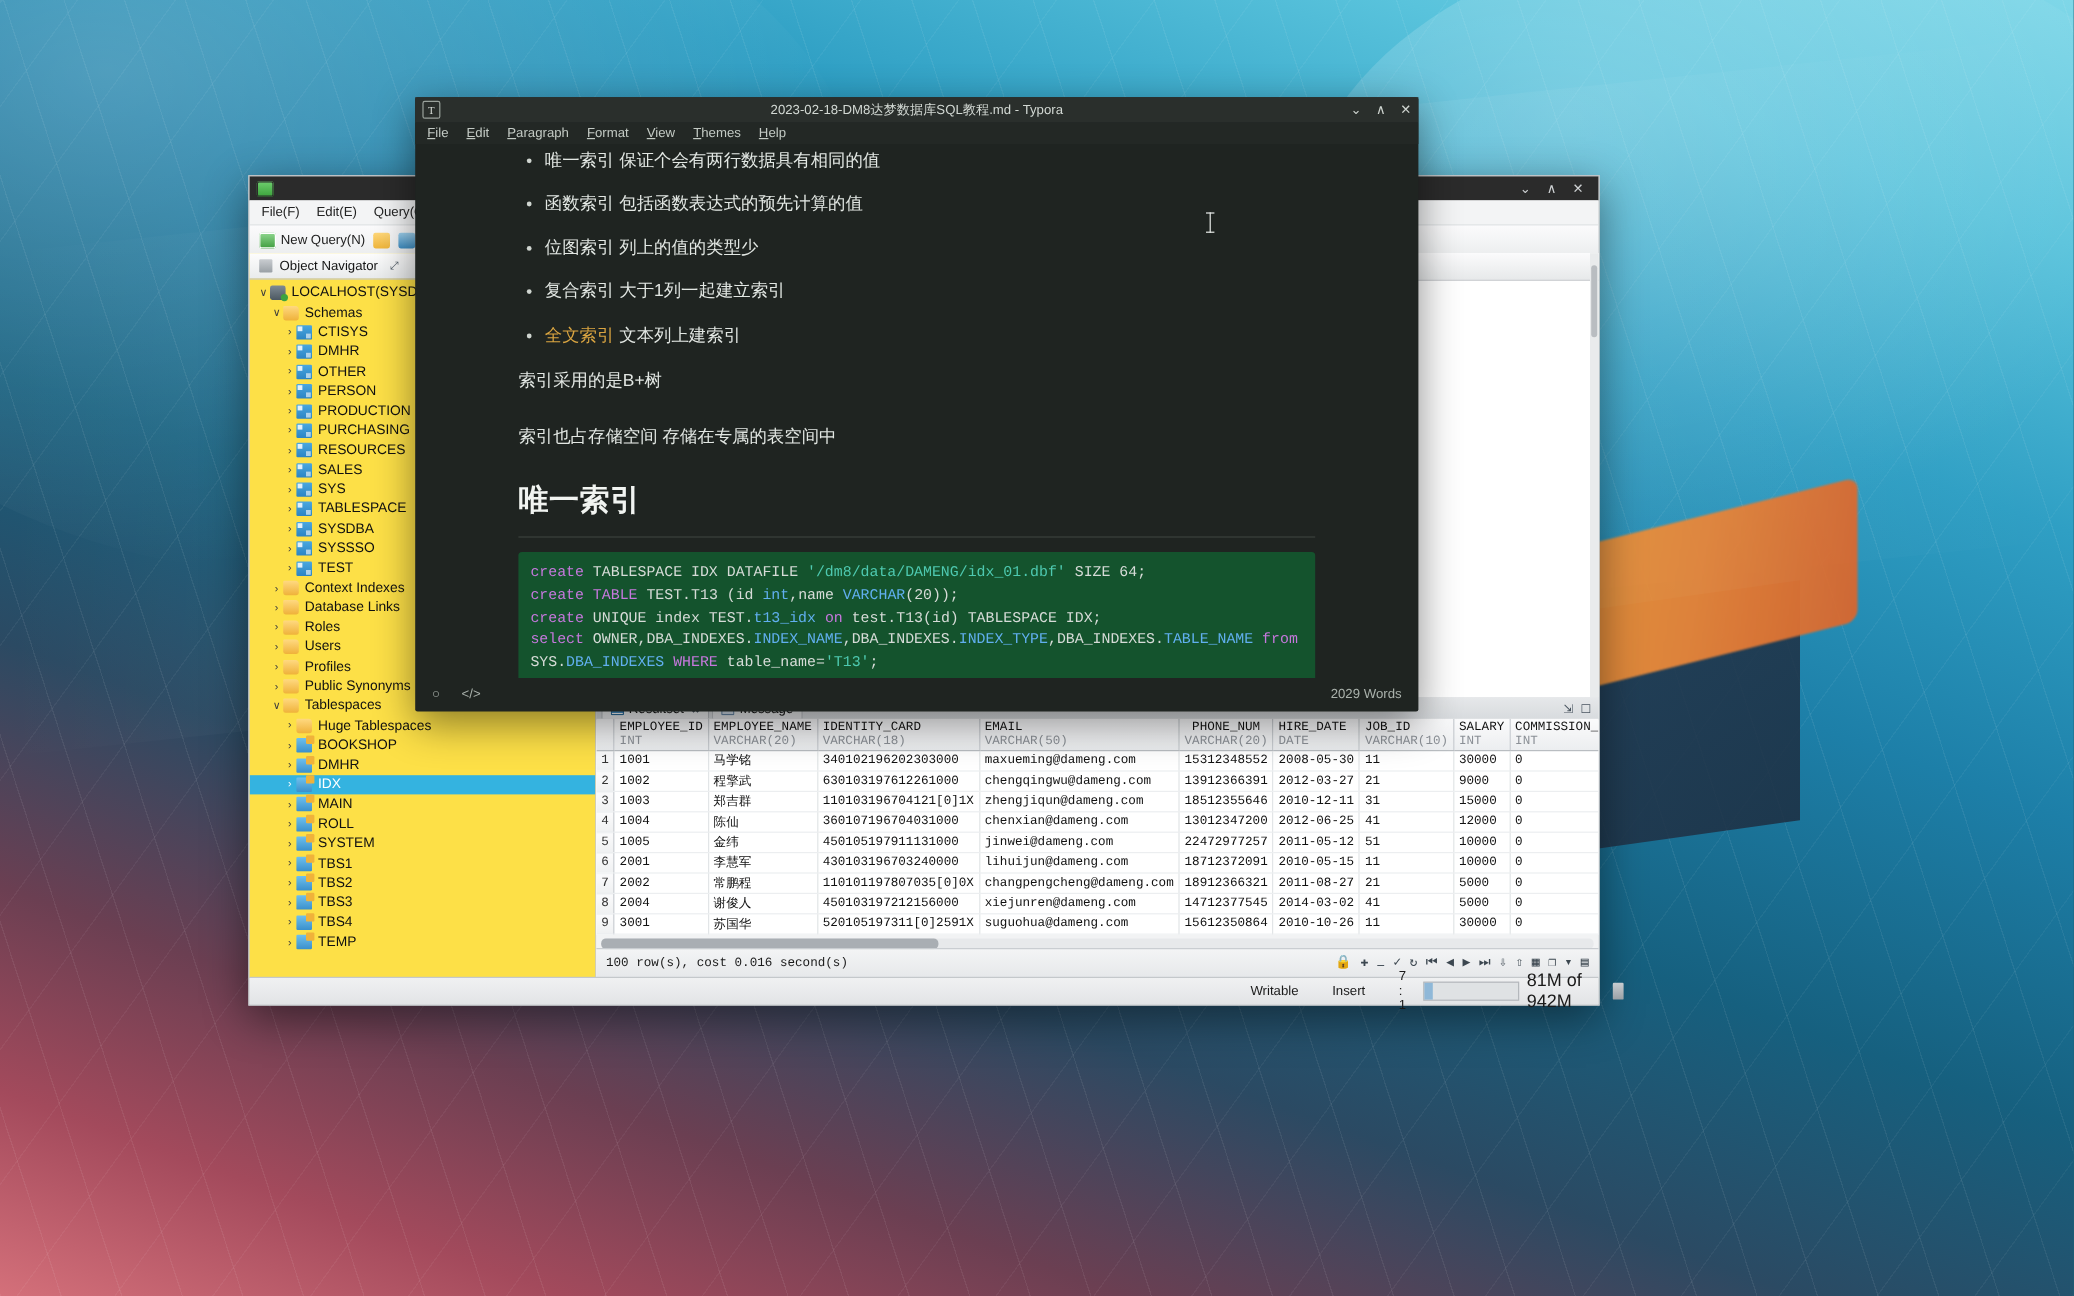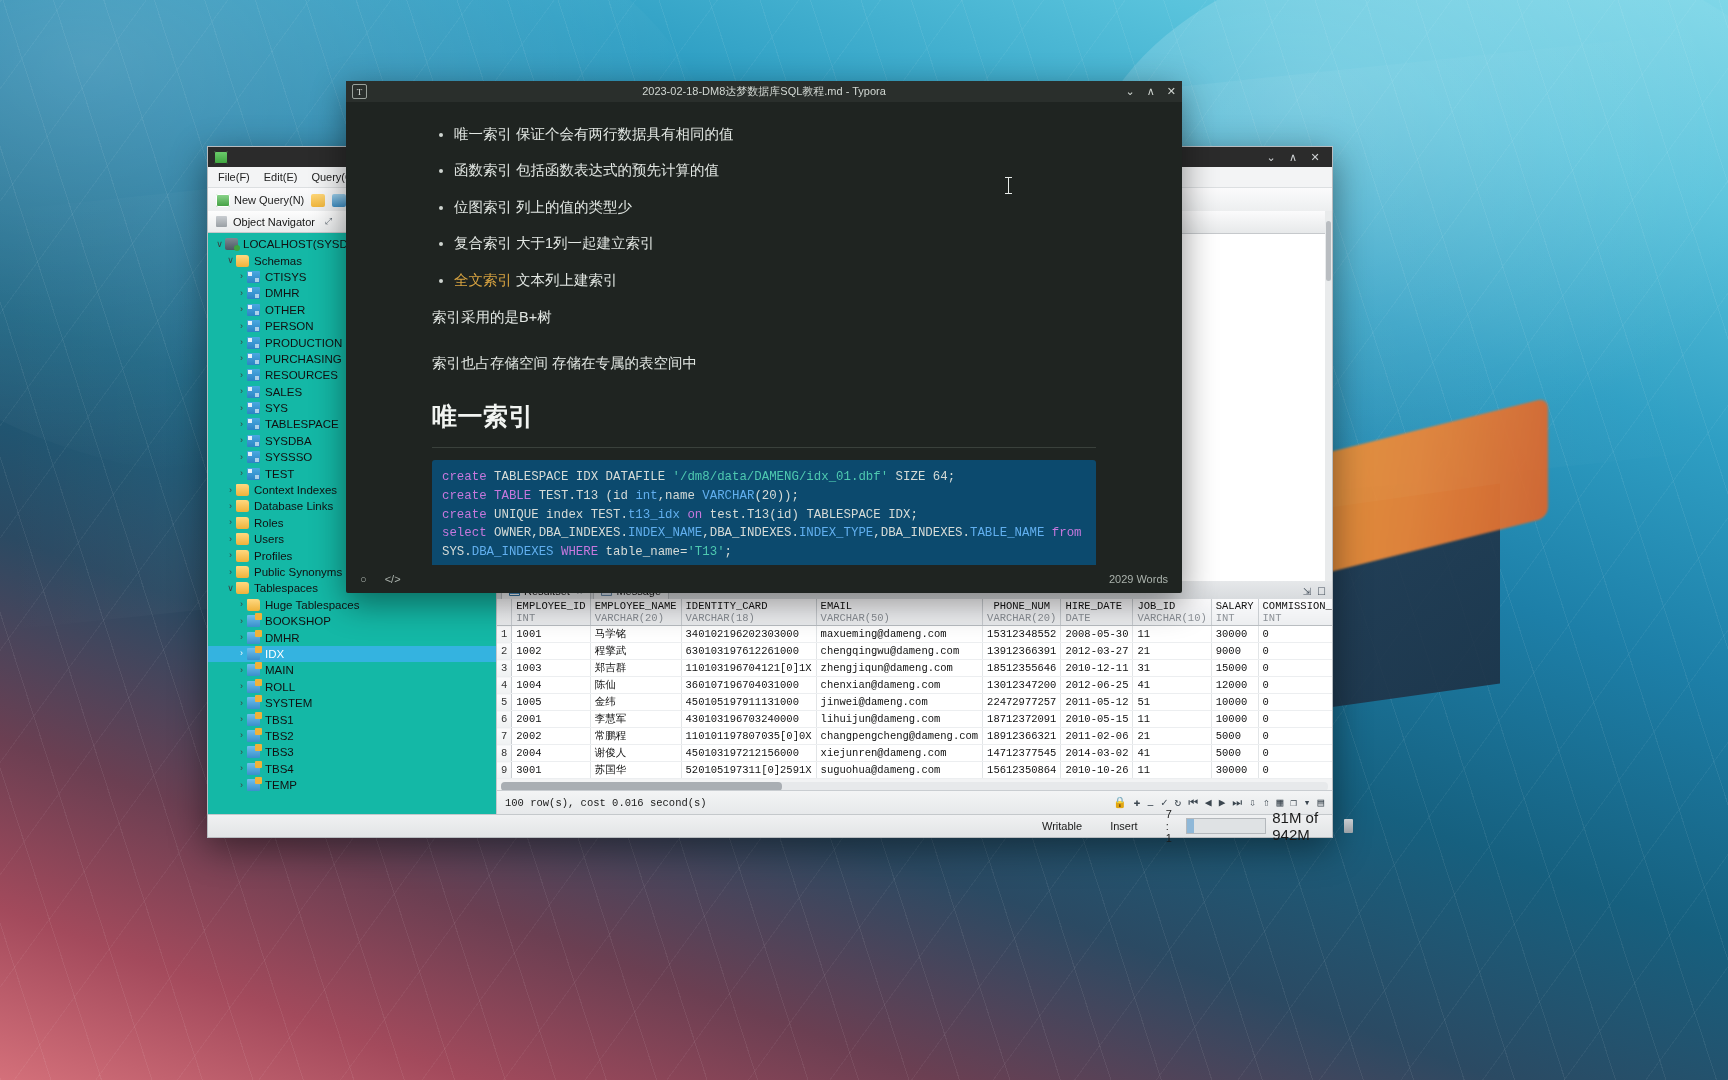--- a/index.html
+++ b/index.html
@@ -59,21 +59,21 @@
   #dm .toolbar{height:24px;background:linear-gradient(#fbfbfc,#eceeef);border-bottom:1px solid #d4d7da;display:flex;align-items:center;gap:7px;padding:0 8px;}
   #dm .toolbar .tbtn{display:flex;align-items:center;gap:4px;font-size:11px;color:#1c1c1c;}
   #dm .ico{width:14px;height:13px;display:inline-block;border-radius:2px;}
   .ico-newq{background:linear-gradient(#8fd78f,#3f9d3f);box-shadow:inset 0 0 0 1px #fff;}
   .ico-folder{background:linear-gradient(#ffd778,#f0b63c);border-radius:2px 2px 2px 2px;}
   .ico-save{background:linear-gradient(#9fd2ef,#3f8fc4);}
   .ico-saveall{background:linear-gradient(#b8ddf2,#5a9ed0);}
   .ico-gray{background:linear-gradient(#d9dcdf,#b2b7bb);}
 
   #dm .body{position:absolute;left:0;right:0;top:64px;bottom:22px;display:flex;}
-  #dm .left{width:288px;background:#14b8a6;border-right:1px solid #c6c9cc;display:flex;flex-direction:column;}
+  #dm .left{width:288px;background:#fde047;border-right:1px solid #c6c9cc;display:flex;flex-direction:column;}
   #dm .viewtab{height:21px;background:linear-gradient(#fdfdfd,#e9ebec);border-bottom:1px solid #c6c9cc;
       display:flex;align-items:center;gap:6px;padding:0 8px;font-size:11px;color:#141414;}
   #dm .viewtab .vt-icon{width:11px;height:11px;background:
       linear-gradient(#c9cdd1,#9aa0a5);border-radius:1px;}
   #dm .tree{flex:1;overflow:hidden;padding-top:3px;font-size:11.5px;color:#111;}
   .trow{height:16.4px;display:flex;align-items:center;white-space:nowrap;}
   .trow .arrow{width:11px;text-align:center;color:#3c3c3c;font-size:9px;line-height:1;flex:none;}
   .trow .ti{width:13px;height:12px;margin-right:5px;flex:none;}
   .ti-db{background:linear-gradient(#7e8a93,#4c5862);border-radius:2px;position:relative;}
   .ti-db:after{content:"";position:absolute;right:-2px;bottom:-1px;width:6px;height:6px;background:#3fa33f;border-radius:50%;}
@@ -144,21 +144,21 @@
   #typora .tmenu u{text-decoration:underline;}
   #typora .doc{position:absolute;left:0;right:0;top:39px;bottom:28px;overflow:hidden;color:#dfe4e0;}
   #typora .inner{padding:6px 86px 0 86px;}
   #typora ul{margin:0;padding-left:22px;list-style:disc;}
   #typora li{font-size:14.5px;line-height:1.2;margin:0 0 19px 0;color:#e2e7e3;}
   #typora li::marker{color:#cfd5d0;}
   #typora p.para{font-size:14.5px;margin:0 0 27px 0;color:#e2e7e3;}
   #typora h2.head{font-size:25px;font-weight:bold;margin:0 0 14px 0;color:#f1f4f1;letter-spacing:.5px;}
   #typora .hr{height:1px;background:#3a413c;margin:0 0 12px 0;}
   #typora .mark{color:#d9a441;}
-  #typora .codeblock{background:#0c4a6e;border-radius:3px;padding:8px 10px;
+  #typora .codeblock{background:#14532d;border-radius:3px;padding:8px 10px;
       font-family:"Liberation Mono","DejaVu Sans Mono",monospace;font-size:12.4px;line-height:1.52;white-space:pre;overflow:hidden;}
   .c-kw{color:#c678dd;}
   .c-str{color:#4ec9b0;}
   .c-id{color:#61afef;}
   .c-plain{color:#d6dbd7;}
   #typora .tfooter{position:absolute;left:0;right:0;bottom:0;height:28px;display:flex;align-items:center;padding:0 14px;color:#aab2ac;font-size:11px;}
   #typora .tfooter .ft-left{display:flex;gap:18px;align-items:center;}
   #typora .tfooter .words{margin-left:auto;}
   #typora .imouse{position:absolute;left:662px;top:57px;width:1px;height:17px;background:#e8ece9;}
   #typora .imouse:before,#typora .imouse:after{content:"";position:absolute;left:-3px;width:7px;height:1px;background:#e8ece9;}
@@ -535,21 +535,21 @@
                   <td>10000</td>
                   <td>0</td>
                 </tr>
                 <tr>
                   <td class="rn">7</td>
                   <td>2002</td>
                   <td>常鹏程</td>
                   <td>110101197807035[0]0X</td>
                   <td>changpengcheng@dameng.com</td>
                   <td>18912366321</td>
-                  <td>2011-02-06</td>
+                  <td>2011-08-27</td>
                   <td>21</td>
                   <td>5000</td>
                   <td>0</td>
                 </tr>
                 <tr>
                   <td class="rn">8</td>
                   <td>2004</td>
                   <td>谢俊人</td>
                   <td>450103197212156000</td>
                   <td>xiejunren@dameng.com</td>
@@ -620,20 +620,29 @@
   <div class="tbar">
     <span class="logo">T</span>
     <span class="ttitle">2023-02-18-DM8达梦数据库SQL教程.md - Typora</span>
     <span class="wbtns">
       <span>⌄</span>
       <span>∧</span>
       <span>✕</span>
     </span>
   </div>
 
+  <div class="tmenu" id="typora-menu">
+      <span><u>F</u>ile</span>
+      <span><u>E</u>dit</span>
+      <span><u>P</u>aragraph</span>
+      <span><u>F</u>ormat</span>
+      <span><u>V</u>iew</span>
+      <span><u>T</u>hemes</span>
+      <span><u>H</u>elp</span>
+    </div>
 
   <div class="doc">
     <div class="inner">
       <ul id="typora-bullets">
           <li><span>唯一索引</span><span> 保证个会有两行数据具有相同的值</span></li>
           <li><span>函数索引</span><span> 包括函数表达式的预先计算的值</span></li>
           <li><span>位图索引</span><span> 列上的值的类型少</span></li>
           <li><span>复合索引</span><span> 大于1列一起建立索引</span></li>
           <li><span class="mark">全文索引</span><span> 文本列上建索引</span></li>
         </ul>

